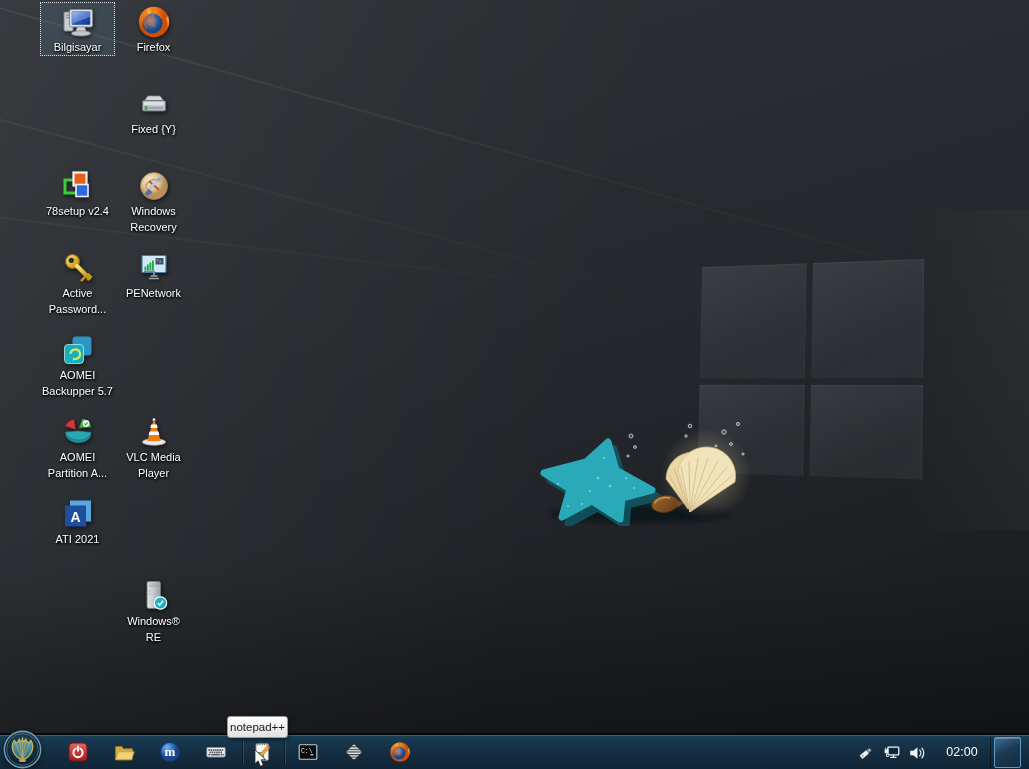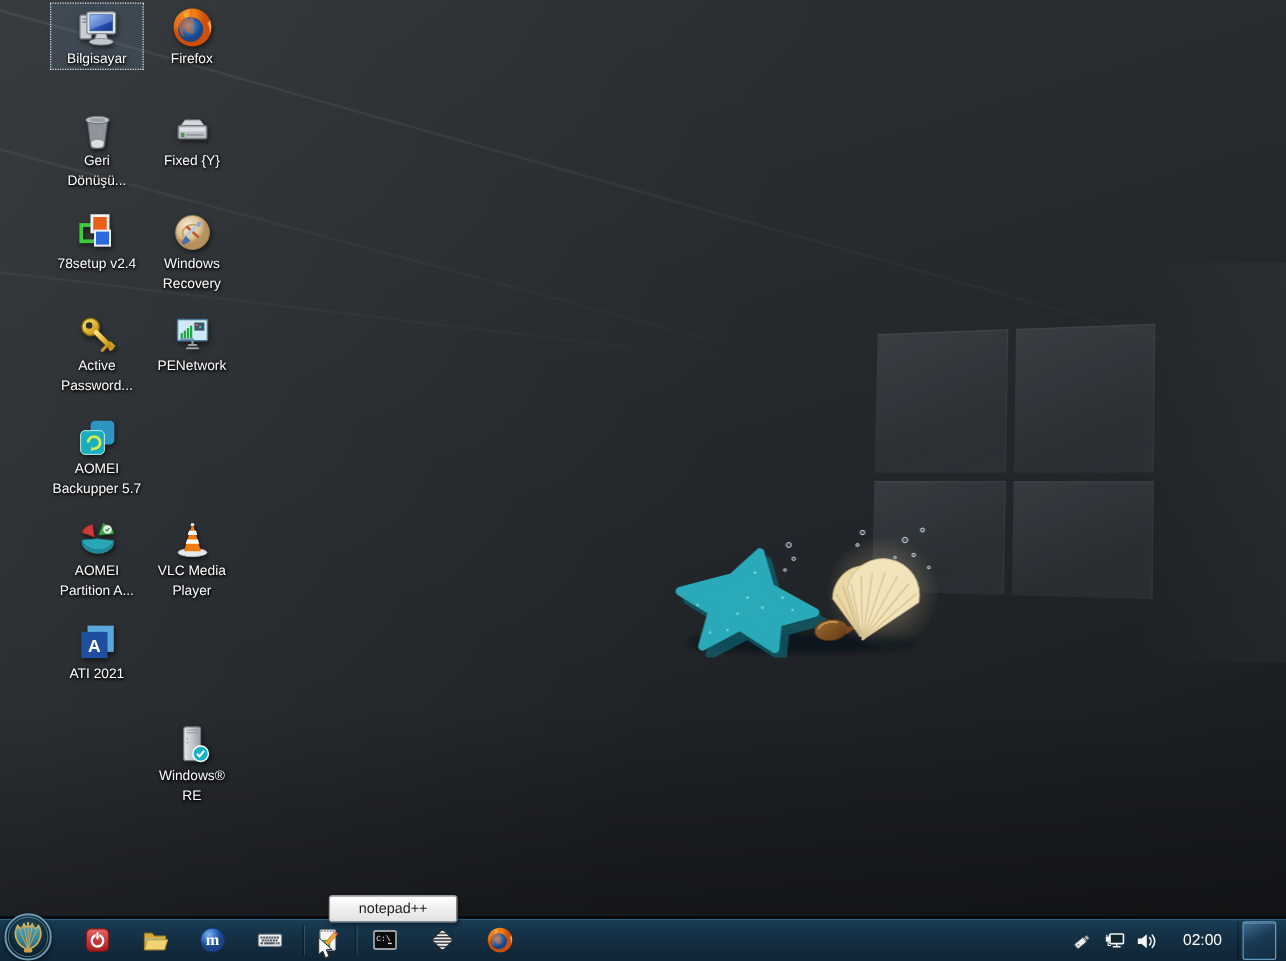--- a/index.html
+++ b/index.html
@@ -43,23 +43,23 @@
         background:rgba(0,0,0,.4);box-shadow:1px 0 0 rgba(255,255,255,.14);}
   .tray-ic{position:absolute;top:744px;width:18px;height:18px;z-index:5;cursor:pointer;}
   .tray-ic svg{width:18px;height:18px;display:block;}
   #clock{position:absolute;top:735px;left:933px;width:58px;height:34px;line-height:34px;z-index:5;
         color:#fff;font-size:12.5px;text-align:center;cursor:default;}
   #show-desktop{position:absolute;left:994px;top:737px;width:25px;height:29px;z-index:5;cursor:pointer;
         background:linear-gradient(155deg,#3e6f96 0%,#1b3a54 45%,#122c42 100%);
         border:1px solid #5d9ec9;border-radius:2px;box-shadow:inset 0 1px 0 rgba(255,255,255,.25);}
   #sd-sep{position:absolute;left:990px;top:737px;width:1px;height:30px;z-index:5;background:rgba(0,0,0,.45);}
   
-  #tooltip{position:absolute;left:227px;top:716px;height:20px;z-index:10;padding:0 23px;
+  #tooltip{position:absolute;left:227px;top:716px;height:20px;z-index:10;padding:0 2px;
         background:linear-gradient(#ffffff,#ececec 60%,#e2e2e2);border:1px solid #979797;border-radius:3px;
-        color:#1c1c1c;font-size:11.5px;line-height:20px;box-shadow:1px 2px 4px rgba(0,0,0,.45);margin-left:36px;}
+        color:#1c1c1c;font-size:11.5px;line-height:20px;box-shadow:1px 2px 4px rgba(0,0,0,.45);}
   
   #shells{position:absolute;left:538px;top:416px;width:216px;height:110px;}
   
   #cursor{position:absolute;left:254px;top:750px;width:14px;height:18px;z-index:30;}
 </style>
 </head>
 <body>
 
 <div id="screen">
 
@@ -189,35 +189,20 @@
             <circle cx="16" cy="16" r="14.3" fill="url(#ffo1)"></circle>
             <circle cx="14.6" cy="17.4" r="9.4" fill="url(#ffb1)"></circle>
             <path d="M15.8 1.8 c-3.2 2.8-3 6.2-1.4 8.4 c-4.2-.8-5.6-3.6-5.4-6.2 c-4 2.6-6.2 7-6 11.4 c.8-1.4 1.8-2.2 3-2.6 c-1 4.6.8 8.8 4.2 11.2 c-1.4-2.6-1.6-5-.6-7 c1.8 3 4.8 4 7.6 3.4 Z" fill="#e8641a" opacity=".55"></path>
             <path d="M29.2 10.4 c1.4 3.6 1.2 7.8-.4 10.8 c.5-3.4-.1-6-1.6-8.2 Z" fill="#ffc46a" opacity=".7"></path>
           </svg>
         </div>
         <div class="lbl">
           <div>Firefox</div>
         </div>
       </div>
-      <div class="desk-icon" style="left: 0px; top: 84px;">
-        <div class="ic">
-          <svg viewBox="0 0 34 34">
-            <path d="M9 9 L11.6 29.5 a2.4 2.4 0 0 0 2.4 2 h6 a2.4 2.4 0 0 0 2.4-2 L25 9 Z" fill="#aab1b7" fill-opacity=".82" stroke="#666d73"></path>
-            <path d="M12.5 12 l1.6 16 M17 12 v16.5 M21.5 12 l-1.6 16" stroke="#8b9298" stroke-width="1.2" fill="none" opacity=".8"></path>
-            <path d="M12 26.5 c2-2 8-2 10 0 l-.4 3.4 c-3 1.6-6.6 1.6-9.2 0 Z" fill="#e7ecef" opacity=".85"></path>
-            <ellipse cx="17" cy="9" rx="9.3" ry="3" fill="#ccd2d7" stroke="#6f767c"></ellipse>
-            <ellipse cx="17" cy="9" rx="6.7" ry="1.9" fill="#9aa1a7"></ellipse>
-          </svg>
-        </div>
-        <div class="lbl">
-          <div>Geri</div>
-          <div>Dönüşü...</div>
-        </div>
-      </div>
       <div class="desk-icon" style="left: 76px; top: 84px;">
         <div class="ic">
           <svg viewBox="0 0 34 34">
             <path d="M7.5 13.5 l3.4-4.6 h12.2 l3.4 4.6 Z" fill="#d4d8dc" stroke="#777d83" stroke-width=".8"></path>
             <rect x="5.5" y="13.5" width="23" height="10.5" rx="1.6" fill="#b9bfc5" stroke="#6d747a"></rect>
             <rect x="6.8" y="15" width="20.4" height="3.2" rx="1" fill="#dde1e4"></rect>
             <rect x="8" y="19.8" width="2.2" height="2.6" fill="#43b049" stroke="#2a7d30" stroke-width=".5"></rect>
             <rect x="12" y="20.3" width="14" height="1.3" fill="#8f969c"></rect>
           </svg>
         </div>

